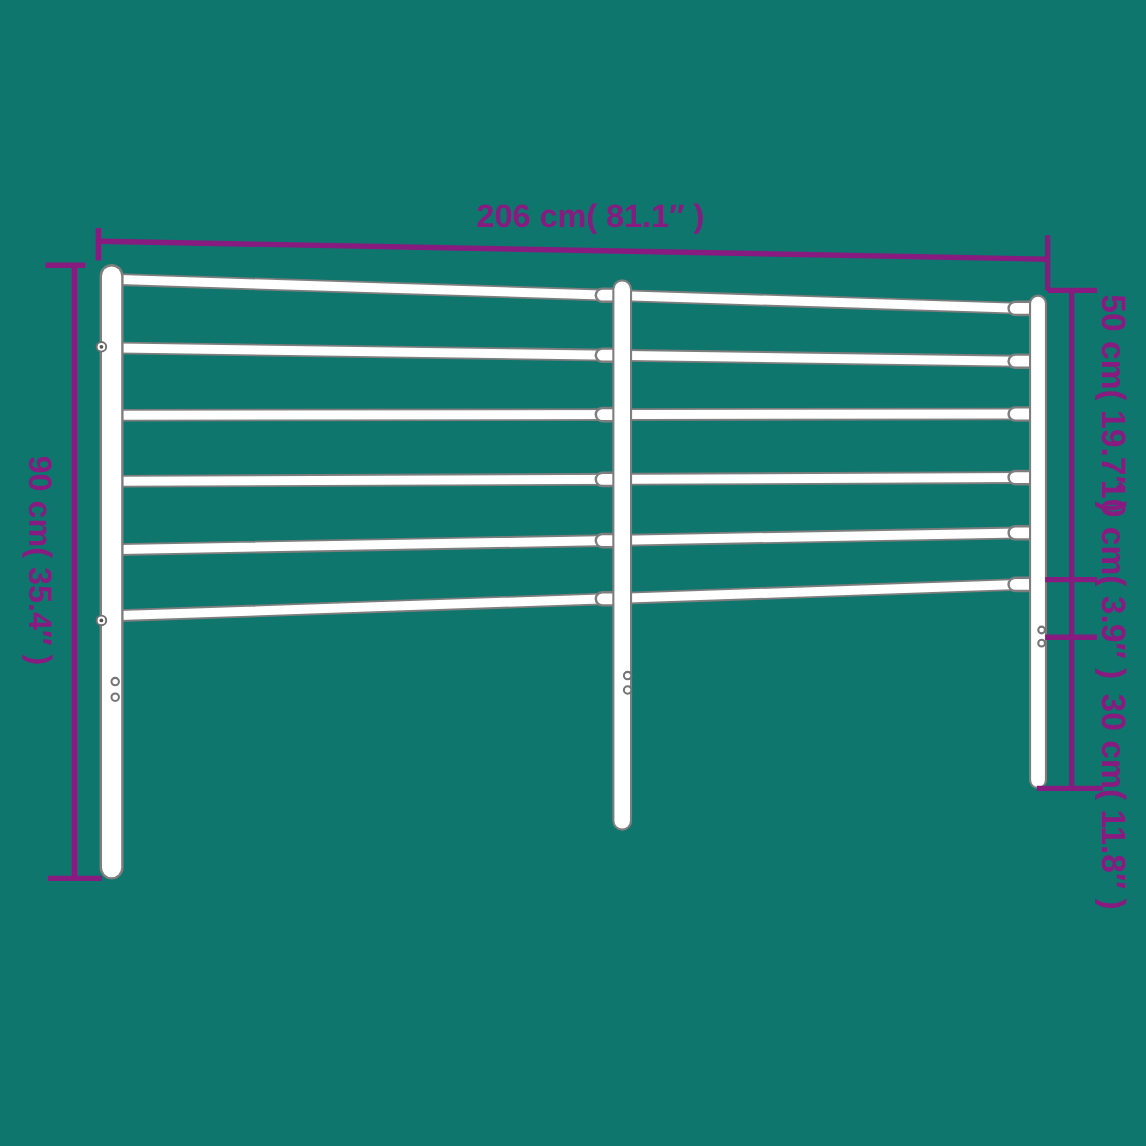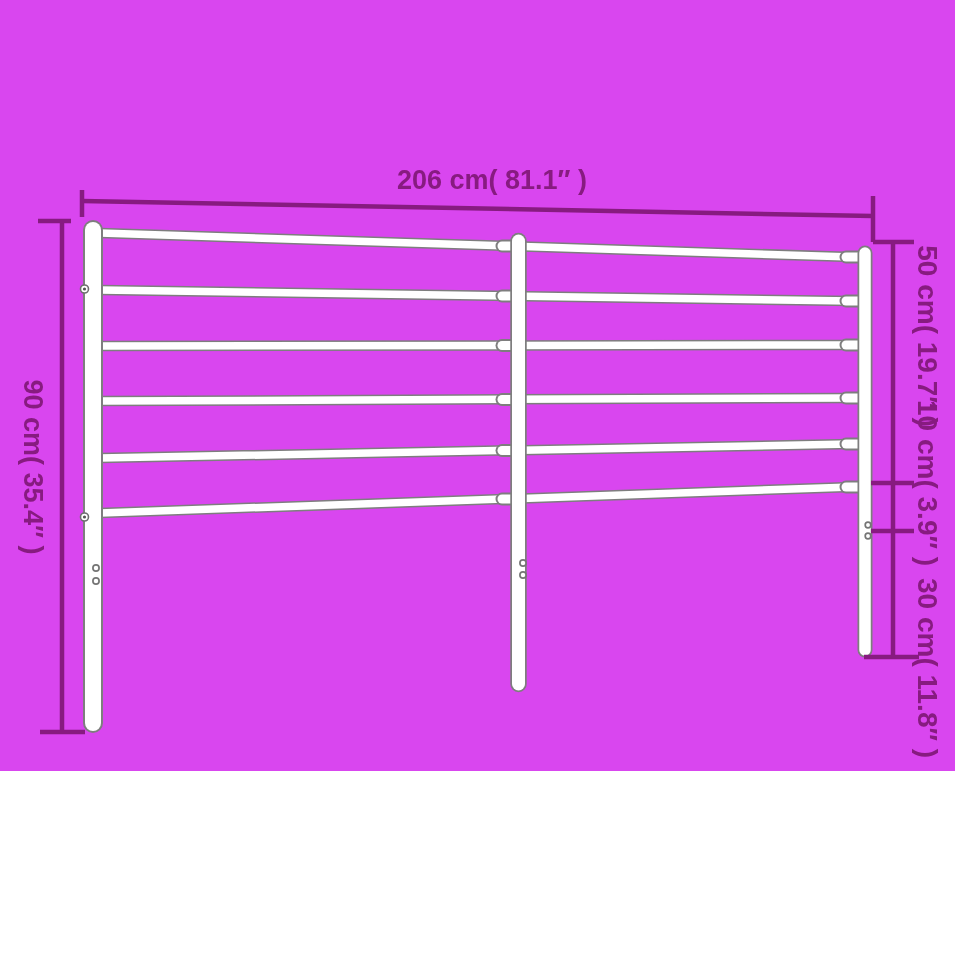--- a/index.html
+++ b/index.html
@@ -1,20 +1,20 @@
 <!DOCTYPE html>
 <html><head>
 <meta charset="utf-8">
 <style>
   html, body { margin: 0; padding: 0; background: #ffffff; }
   .stage {
     position: relative;
     width: 955px;
-    height: 771px;
-    background: #d946ef;
+    height: 955px;
+    background: #0f766e;
     overflow: hidden;
     font-family: "Liberation Sans", "DejaVu Sans", sans-serif;
   }
   svg { display: block; }
 
   
   .tube-out  { stroke: #7e7e7e; stroke-width: 10.5; stroke-linecap: round; fill: none; }
   .tube-in   { stroke: #ffffff; stroke-width: 7.5;  stroke-linecap: round; fill: none; }
   .stub-out  { stroke: #7e7e7e; stroke-width: 13;   stroke-linecap: round; fill: none; }
   .stub-in   { stroke: #ffffff; stroke-width: 9;    stroke-linecap: round; fill: none; }

